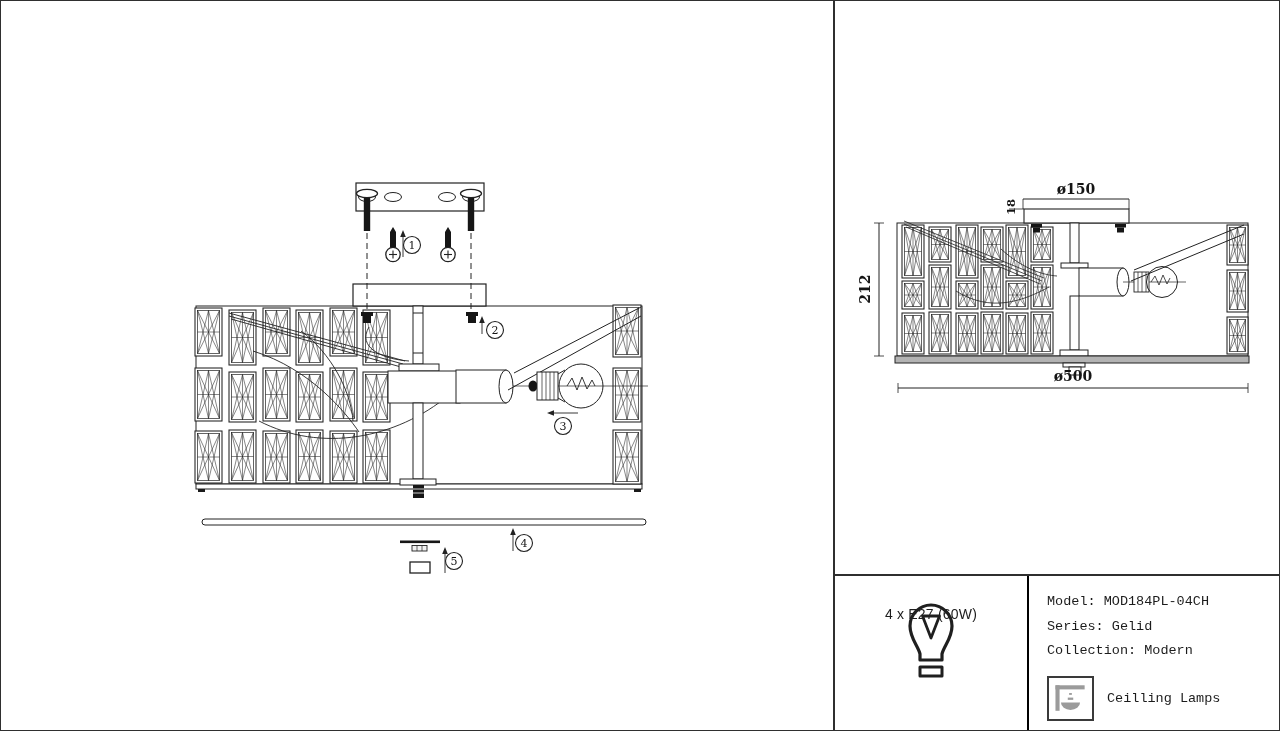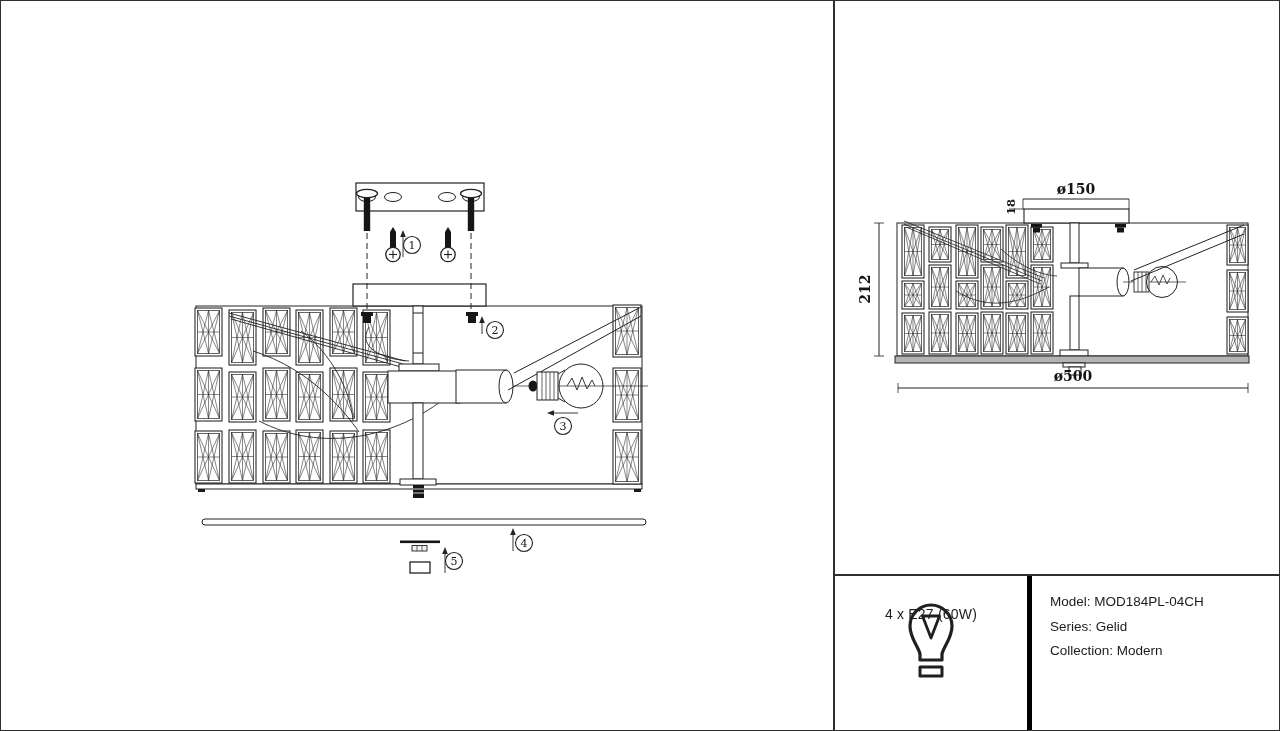--- a/index.html
+++ b/index.html
@@ -16,22 +16,23 @@
     position:absolute;left:834px;top:573px;width:446px;height:158px;
     border-top:2px solid #2f2f2f;box-sizing:border-box;display:flex;
   }
   .info-left{
     width:192px;height:100%;box-sizing:border-box;
     display:flex;flex-direction:column;align-items:center;justify-content:flex-start;
     padding-top:22px;
   }
   .bulb-spec{margin-top:8px;font-size:14px;color:#1d1d1d;letter-spacing:.2px;}
   .info-right{
-    flex:1;height:100%;box-sizing:border-box;border-left:5px solid #000000;
+    flex:1;height:100%;box-sizing:border-box;border-left:2px solid #000000;
     padding:14px 0 0 18px;
+    font-family:Liberation Mono, monospace;
   }
   .spec-line{font-size:13.5px;color:#1c1c1c;line-height:24.5px;}
   .cat-row{display:flex;align-items:center;gap:13px;margin-top:12px;}
   .cat-box{
     width:47px;height:45px;border:2px solid #3a3a3a;box-sizing:border-box;
     display:flex;align-items:center;justify-content:center;background:#fff;
   }
   .cat-label{font-size:13.5px;color:#1c1c1c;}
   text{font-family:"DejaVu Serif",serif;fill:#151515;}
   .dim-text{font-weight:bold;font-size:14px;}
@@ -794,15 +795,29 @@
           <path d="M -8.5,-30 L 8.5,-30 L 0,-8 Z" stroke-width="2.8"></path>
           <rect x="-11" y="21" width="22" height="9" stroke-width="3"></rect>
         </g>
       </svg>
       <div class="bulb-spec">4 x E27 (60W)</div>
     </div>
     <div class="info-right">
       <div class="spec-line">Model: MOD184PL-04CH</div>
       <div class="spec-line">Series: Gelid</div>
       <div class="spec-line">Collection: Modern</div>
+      <div class="cat-row">
+        <div class="cat-box">
+          <svg width="43" height="41" viewBox="0 0 47 45">
+            <g fill="#9b9b9b" stroke="none">
+              <rect x="7" y="8" width="32" height="4.5"></rect>
+              <rect x="7" y="8" width="4.5" height="28"></rect>
+              <rect x="22" y="16.5" width="3" height="2"></rect>
+              <rect x="20.5" y="21.5" width="6" height="2.5"></rect>
+              <path d="M 13,27 a 10.5,8 0 0 0 21,0 Z"></path>
+            </g>
+          </svg>
+        </div>
+        <div class="cat-label">Ceilling Lamps</div>
+      </div>
     </div>
   </div>
 </div>
 
 </body></html>

